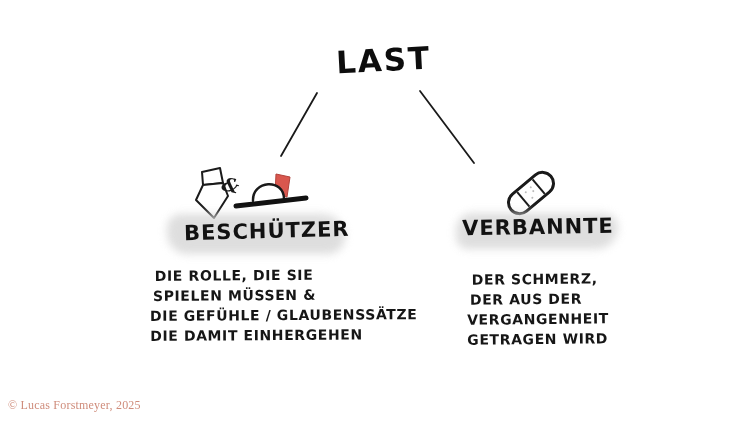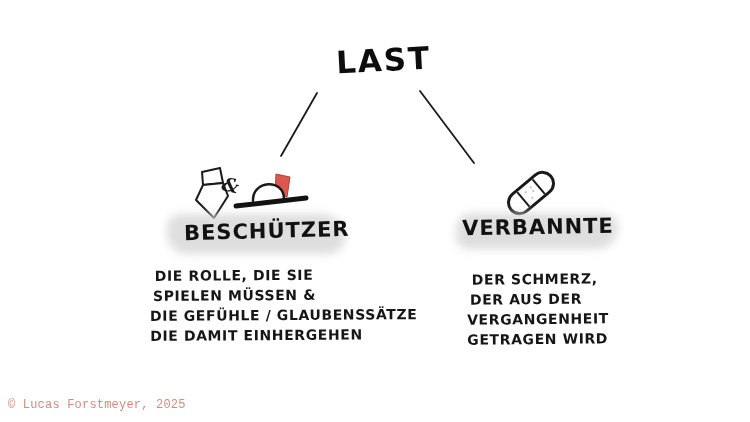--- a/index.html
+++ b/index.html
@@ -52,21 +52,21 @@
   }
   
   .tie-icon{left:190px;top:165px;}
   .hat-icon{left:232px;top:166px;}
   .bandage-wrap{left:503px;top:180px;width:56px;height:26px;transform:rotate(-40deg);}
   
   .copyright{
     left:8px;top:398px;
     font-size:12px;letter-spacing:.2px;
     color:#cf8c7b;
-    font-family:Liberation Mono, monospace;
+    font-family:Liberation Serif, serif;
   }
 </style>
 </head>
 <body>
 
 <div class="abs title">LAST</div>
 
 <svg class="abs lines-layer" width="750" height="422" viewBox="0 0 750 422">
   <line x1="317" y1="93" x2="281" y2="156" stroke="#1a1a1a" stroke-width="1.8" stroke-linecap="round"></line>
   <line x1="420" y1="91" x2="474" y2="163" stroke="#1a1a1a" stroke-width="1.8" stroke-linecap="round"></line>

